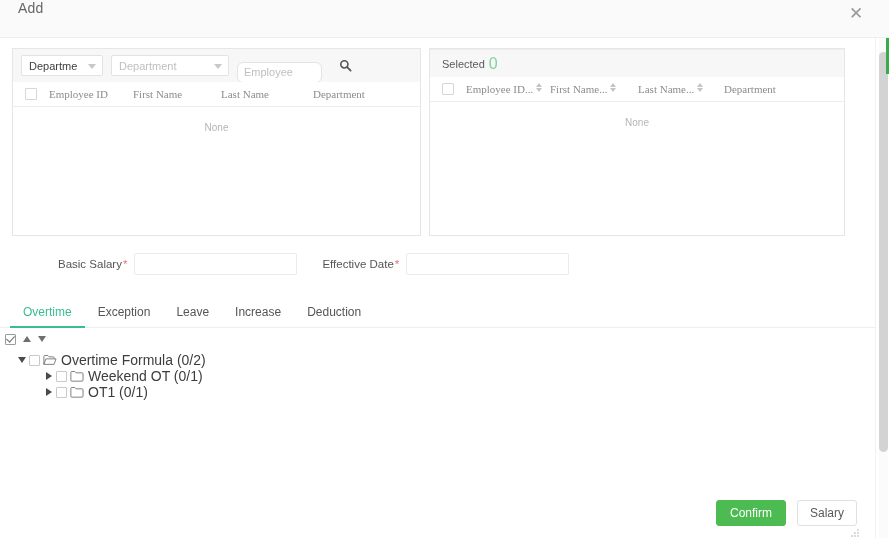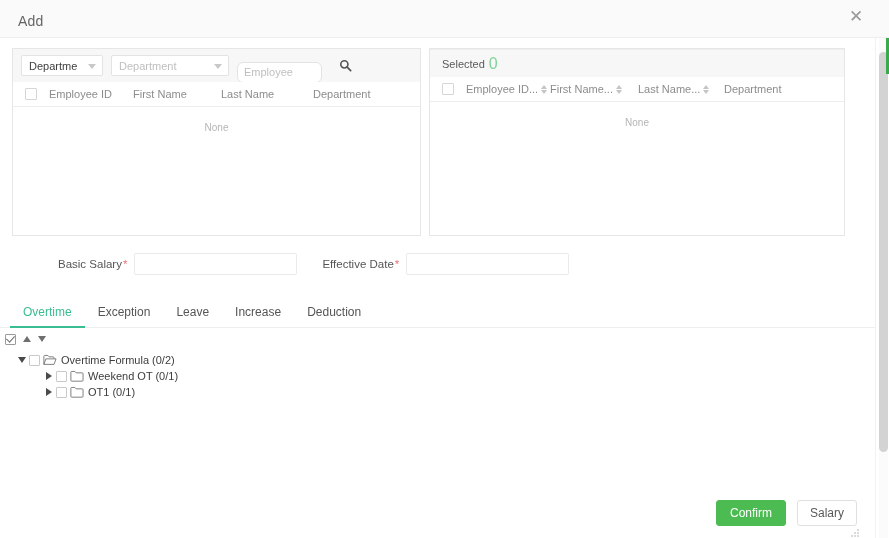--- a/index.html
+++ b/index.html
@@ -19,21 +19,21 @@
     flex-direction: column;
   }
 
   
   .titlebar {
     height: 38px;
     flex: 0 0 38px;
     background: #fafafa;
     border-bottom: 1px solid #eeeeee;
     display: flex;
-    align-items: flex-end;
+    align-items: flex-start;
     padding: 0 14px 8px 18px;
     gap: 20px;
   }
   .title-text {
     font-size: 14px;
     color: #666666;
     letter-spacing: .2px;
   }
   .titlebar-spacer { flex: 1 1 auto; }
   .close-btn {
@@ -161,24 +161,25 @@
   .cbox {
     width: 12px; height: 12px;
     border: 1px solid #d6d6d6;
     background: #ffffff;
     border-radius: 1px;
     cursor: pointer;
     display: inline-block;
   }
   .th {
     display: flex;
-    align-items: center;
+    align-items: flex-start;
     gap: 2px;
     white-space: nowrap;
     cursor: pointer;
+    font-family: Liberation Serif, serif;
   }
   .sorter {
     display: inline-flex;
     flex-direction: column;
     line-height: 0;
     color: #c4c4c4;
     margin-left: 1px;
   }
   .sorter i {
     width: 0; height: 0;
@@ -295,21 +296,21 @@
   }
   .chev-up { border-bottom: 6px solid #6f6f6f; }
   .chev-dn { border-top: 6px solid #6f6f6f; }
 
   
   .tree { padding: 7px 0 0 0; }
   .tnode {
     display: flex;
     align-items: center;
     height: 16px;
-    font-size: 11px;
+    font-size: 14px;
     color: #3d3d3d;
     white-space: nowrap;
   }
   .tnode.lvl0 { padding-left: 15px; }
   .tnode.lvl1 { padding-left: 42px; }
   .t-arrow {
     width: 13px;
     display: flex; align-items: center; justify-content: center;
     cursor: pointer;
     color: #4a4a4a;

